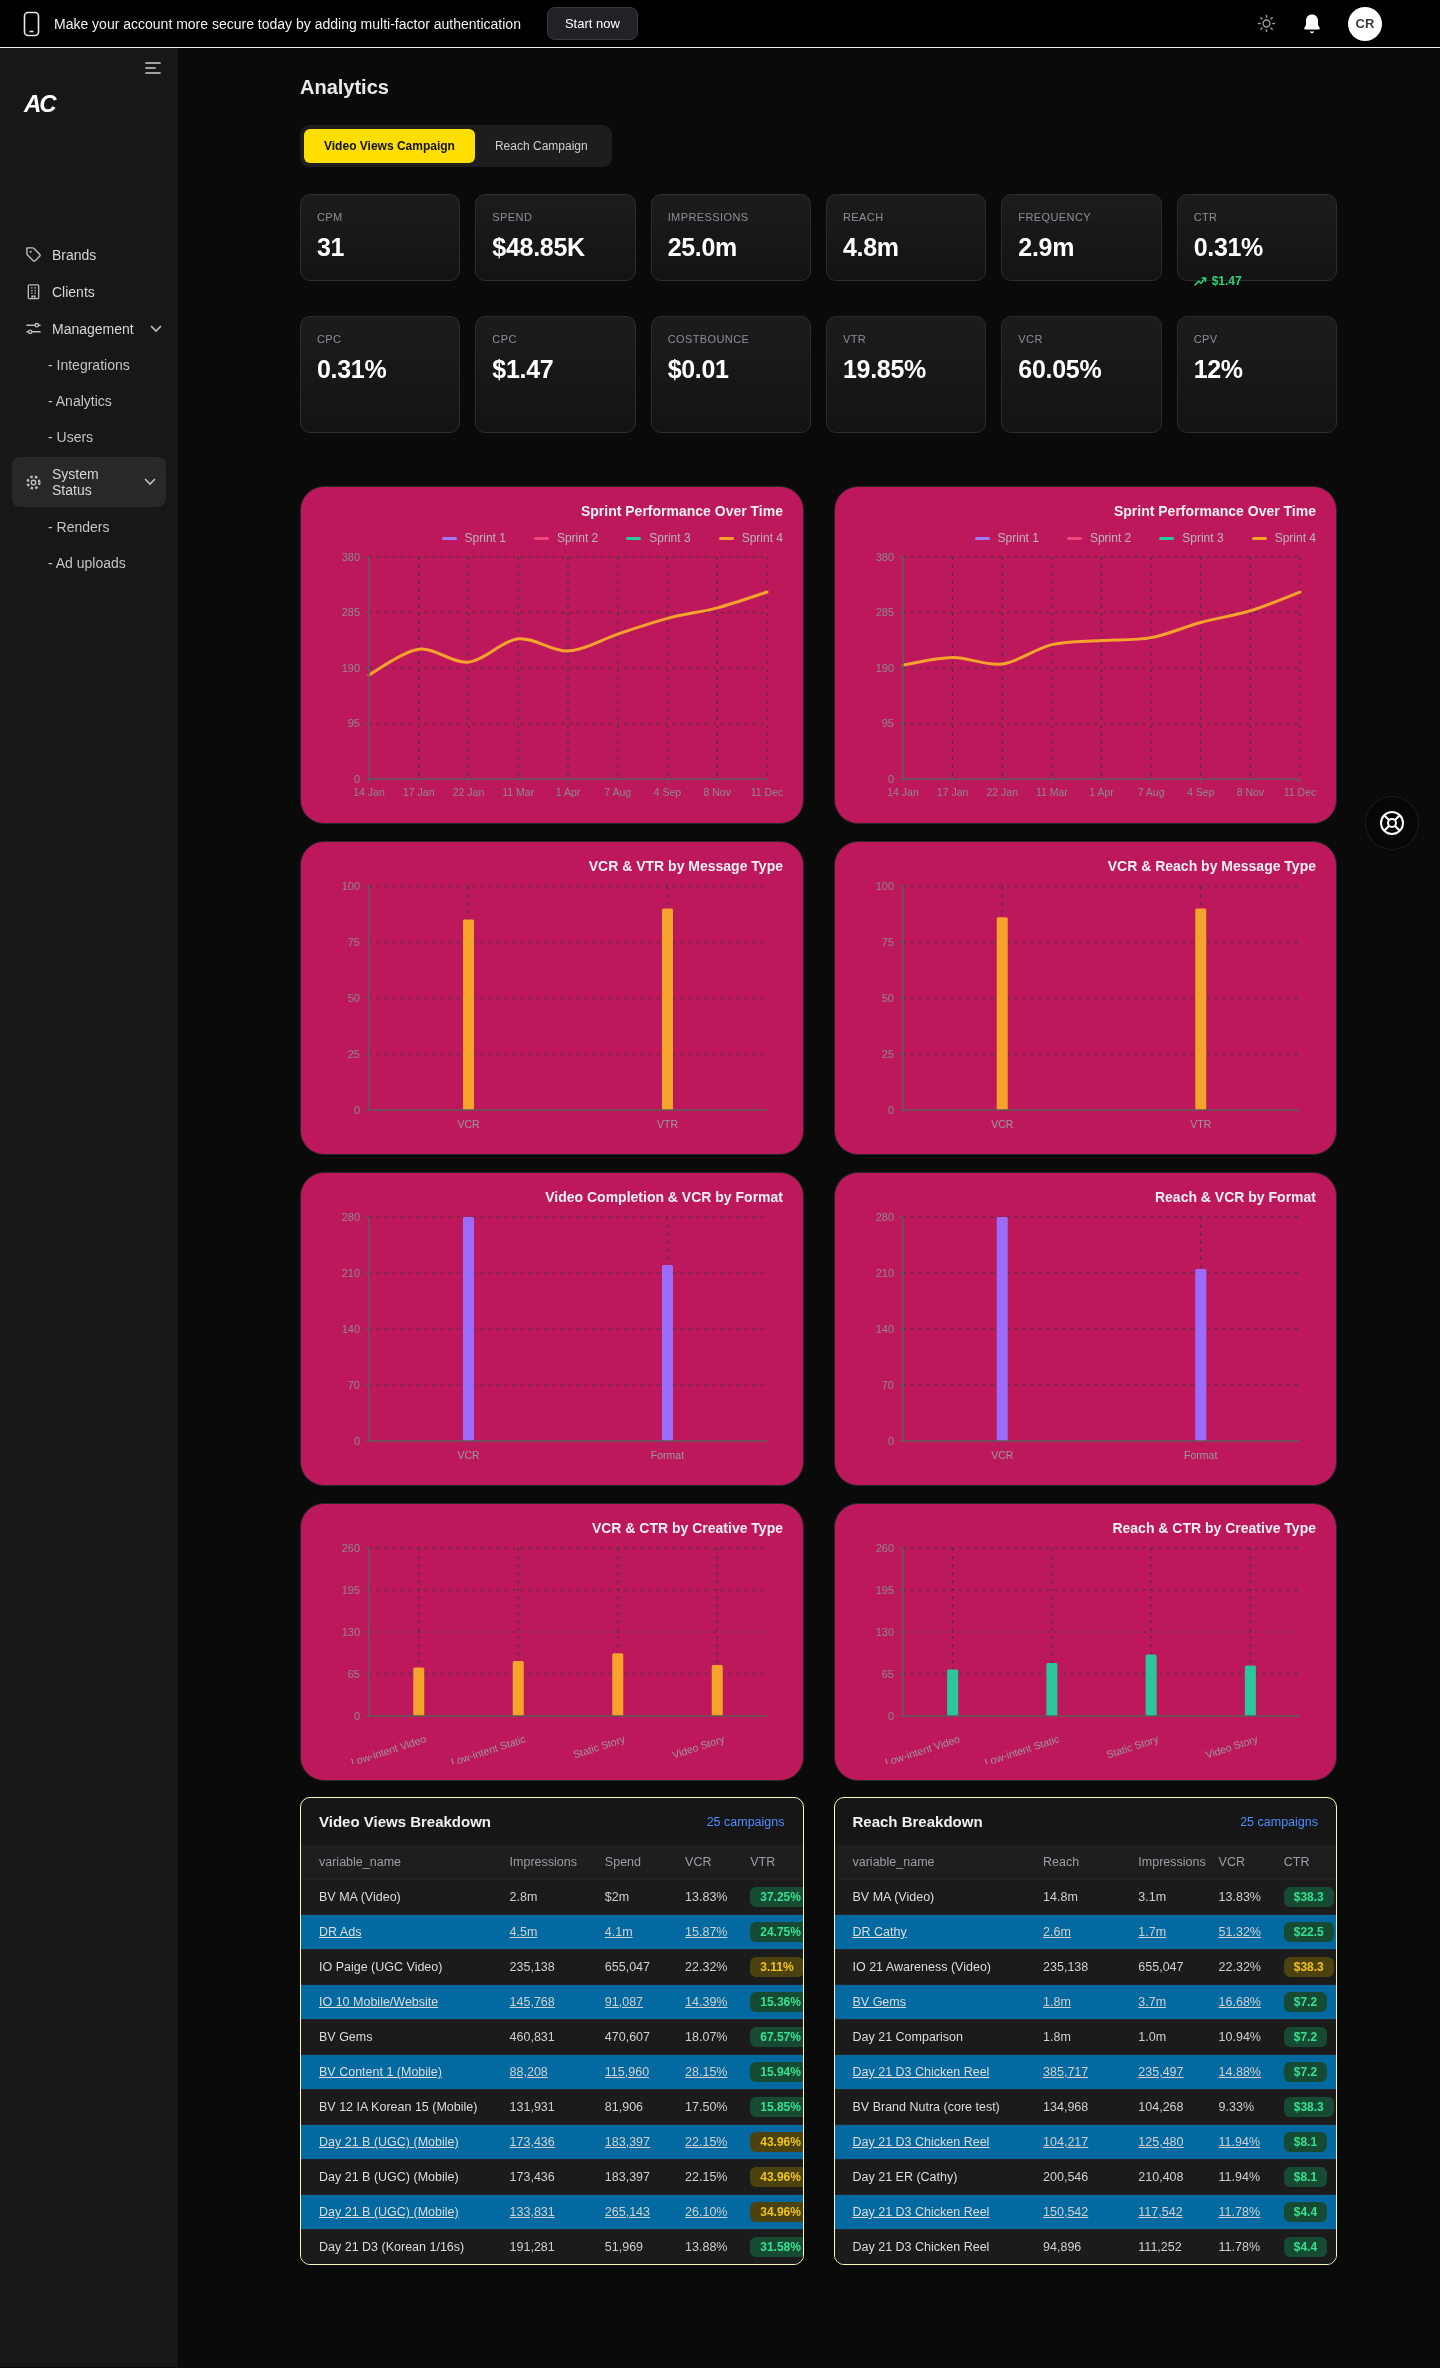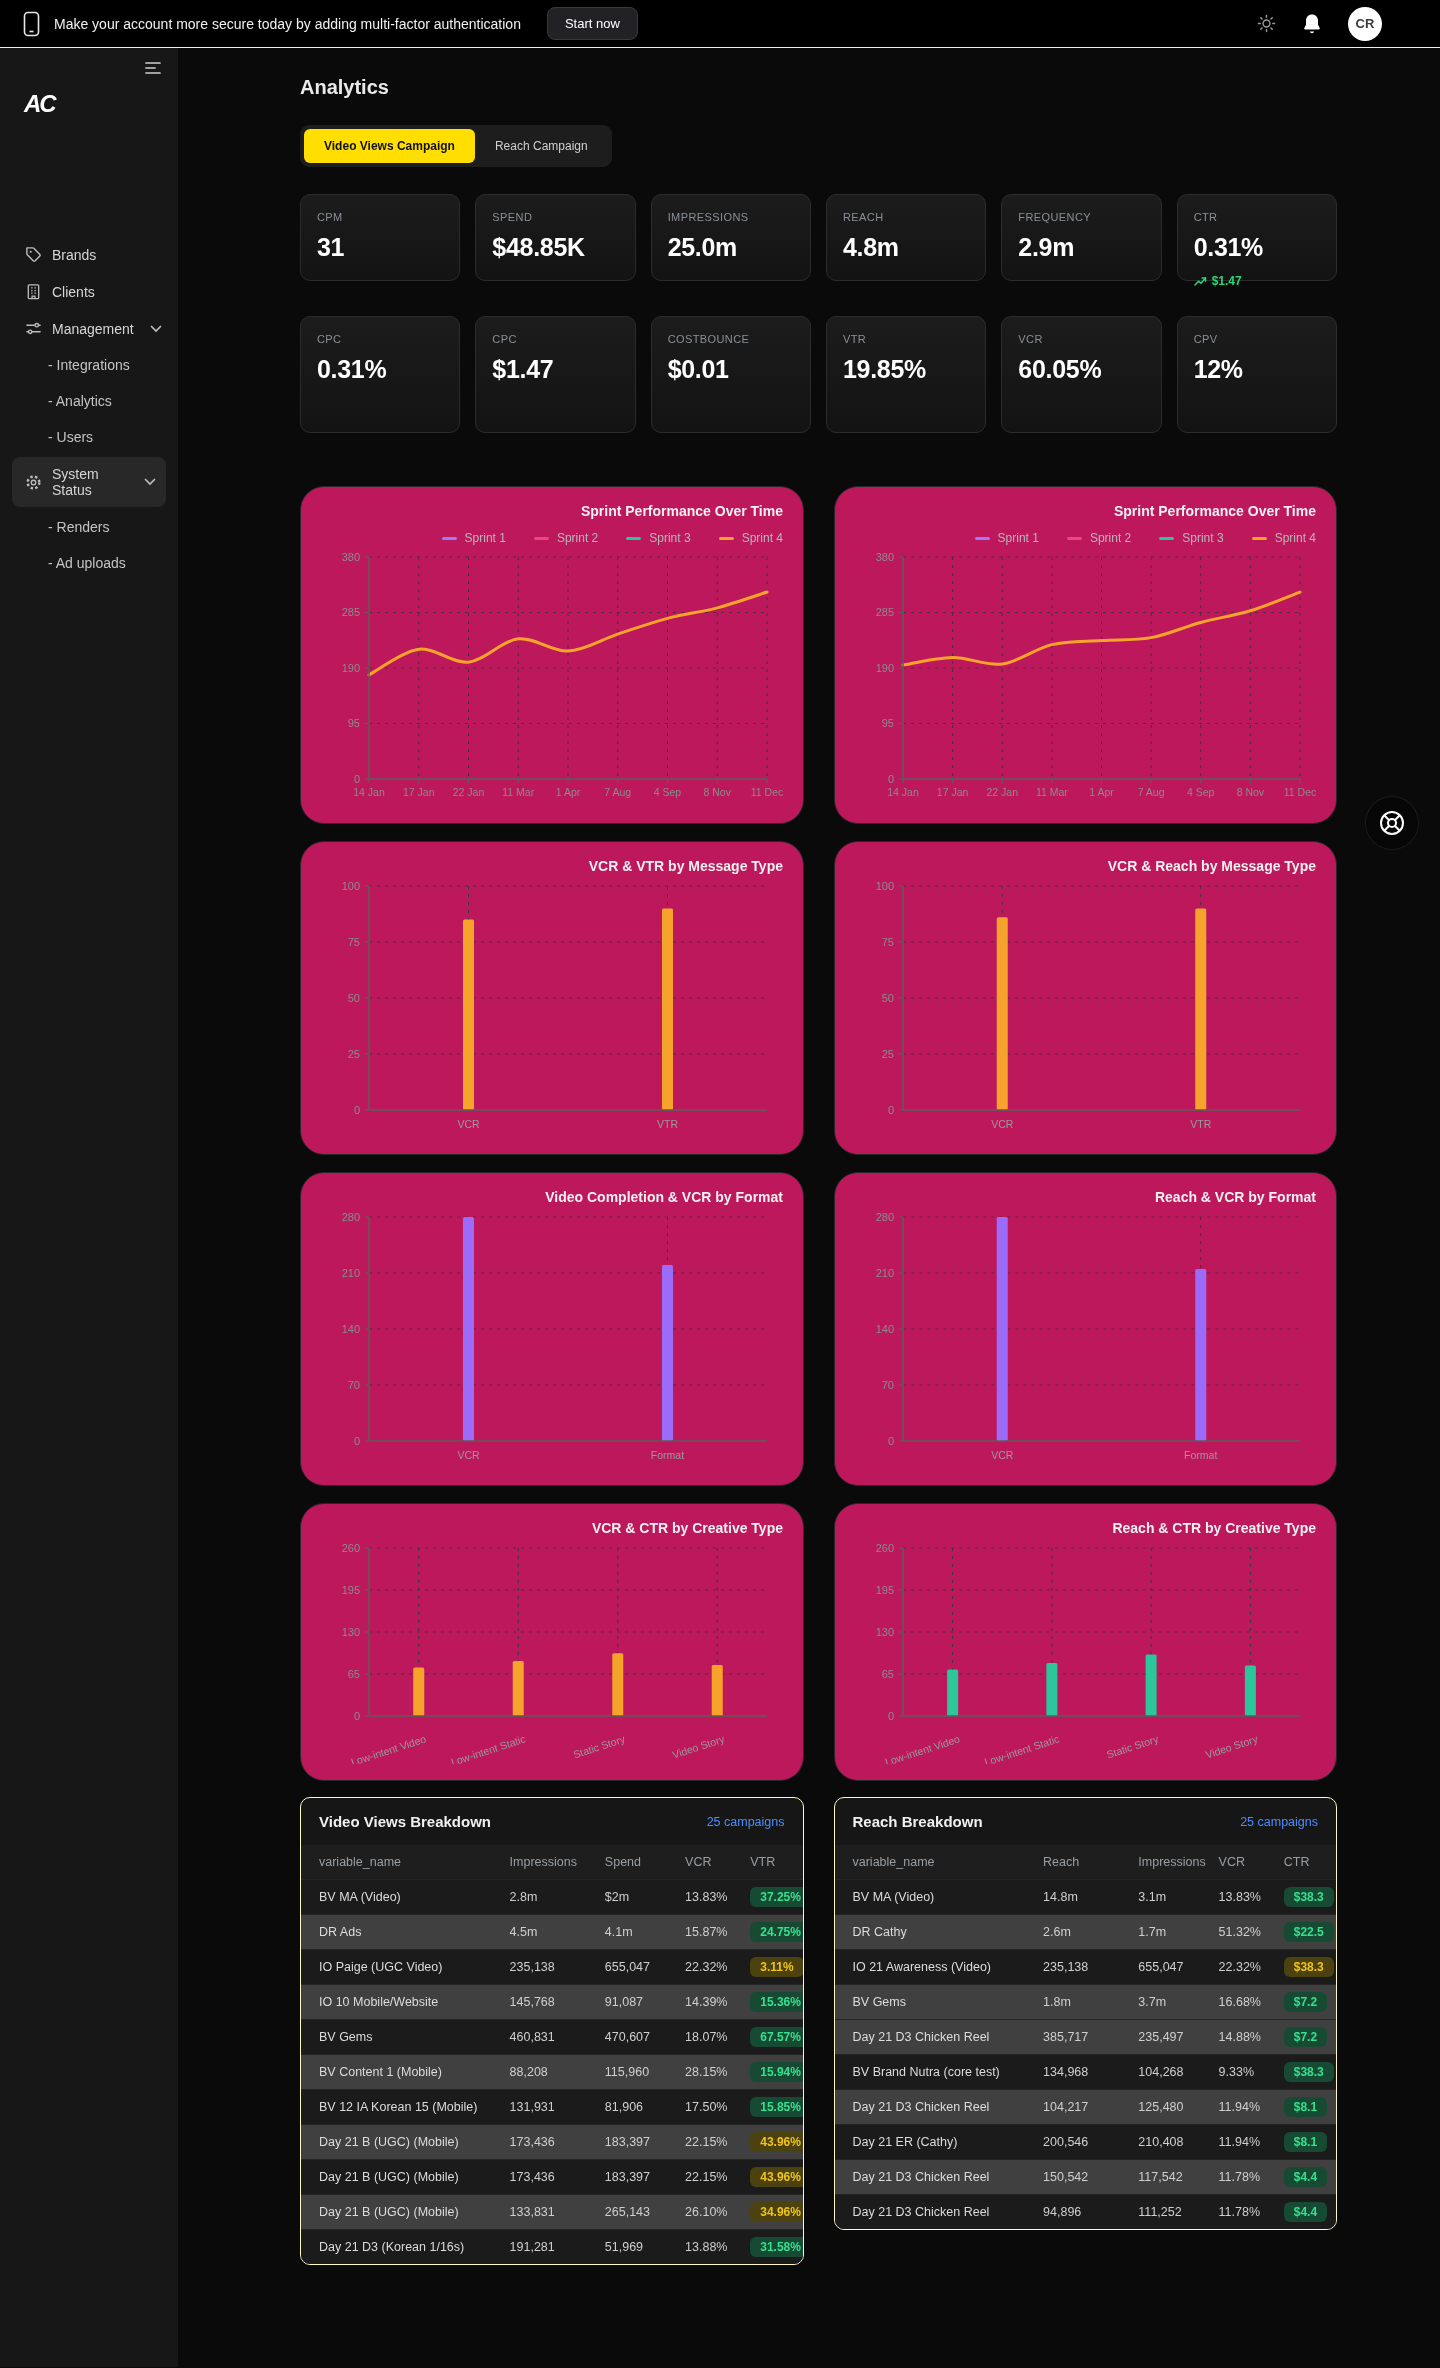--- a/index.html
+++ b/index.html
@@ -49,21 +49,21 @@
 
   .tables-grid { margin-top:16px; display:grid; grid-template-columns:1fr 1fr; gap:30px; }
   .table-card { background:#161616; border:1px solid #fef9c3; border-radius:10px; overflow:hidden; align-self:start; }
   .table-head { display:flex; align-items:center; justify-content:space-between; padding:15px 18px; }
   .table-title { color:#f0f0f0; font-size:15px; font-weight:700; }
   .table-link { color:#4d8dff; font-size:12.5px; cursor:pointer; text-decoration:none; }
   table { width:100%; border-collapse:collapse; table-layout:fixed; }
   th { background:#1e1e1e; color:#999fa6; font-weight:400; font-size:12.5px; text-align:left; padding:10px 0 10px 18px; }
   td { color:#cfcfcf; font-size:12.5px; padding:7px 0 7px 18px; border-top:1px solid #242424; white-space:nowrap; overflow:hidden; }
   tr.odd td { background:#1b1b1b; }
-  tr.even td { background:#404040; }
+  tr.even td { background:#0369a1;text-decoration:underline; }
   td.name { color:#dcdcdc; }
   .pill { display:inline-block; padding:3px 10px; border-radius:6px; font-size:12px; font-weight:700; }
   .pill.green { background:#164a33; color:#35e08e; }
   .pill.yellow { background:#4c420f; color:#f0c419; }
 
   .fab { position:absolute; top:797px; right:22px; width:52px; height:52px; border-radius:50%; background:#060606; border:none; display:flex; align-items:center; justify-content:center; cursor:pointer; box-shadow:0 0 0 1px #1c1c1c; }
 </style>
 </head>
 <body>
 
@@ -687,20 +687,27 @@
                 <td>22.32%</td>
                 <td><span class="pill yellow">$38.3</span></td>
               </tr>
               <tr class="even">
                 <td class="name">BV Gems</td>
                 <td>1.8m</td>
                 <td>3.7m</td>
                 <td>16.68%</td>
                 <td><span class="pill green">$7.2</span></td>
               </tr>
+              <tr class="odd">
+                <td class="name">Day 21 Comparison</td>
+                <td>1.8m</td>
+                <td>1.0m</td>
+                <td>10.94%</td>
+                <td><span class="pill green">$7.2</span></td>
+              </tr>
               <tr class="even">
                 <td class="name">Day 21 D3 Chicken Reel</td>
                 <td>385,717</td>
                 <td>235,497</td>
                 <td>14.88%</td>
                 <td><span class="pill green">$7.2</span></td>
               </tr>
               <tr class="odd">
                 <td class="name">BV Brand Nutra (core test)</td>
                 <td>134,968</td>

